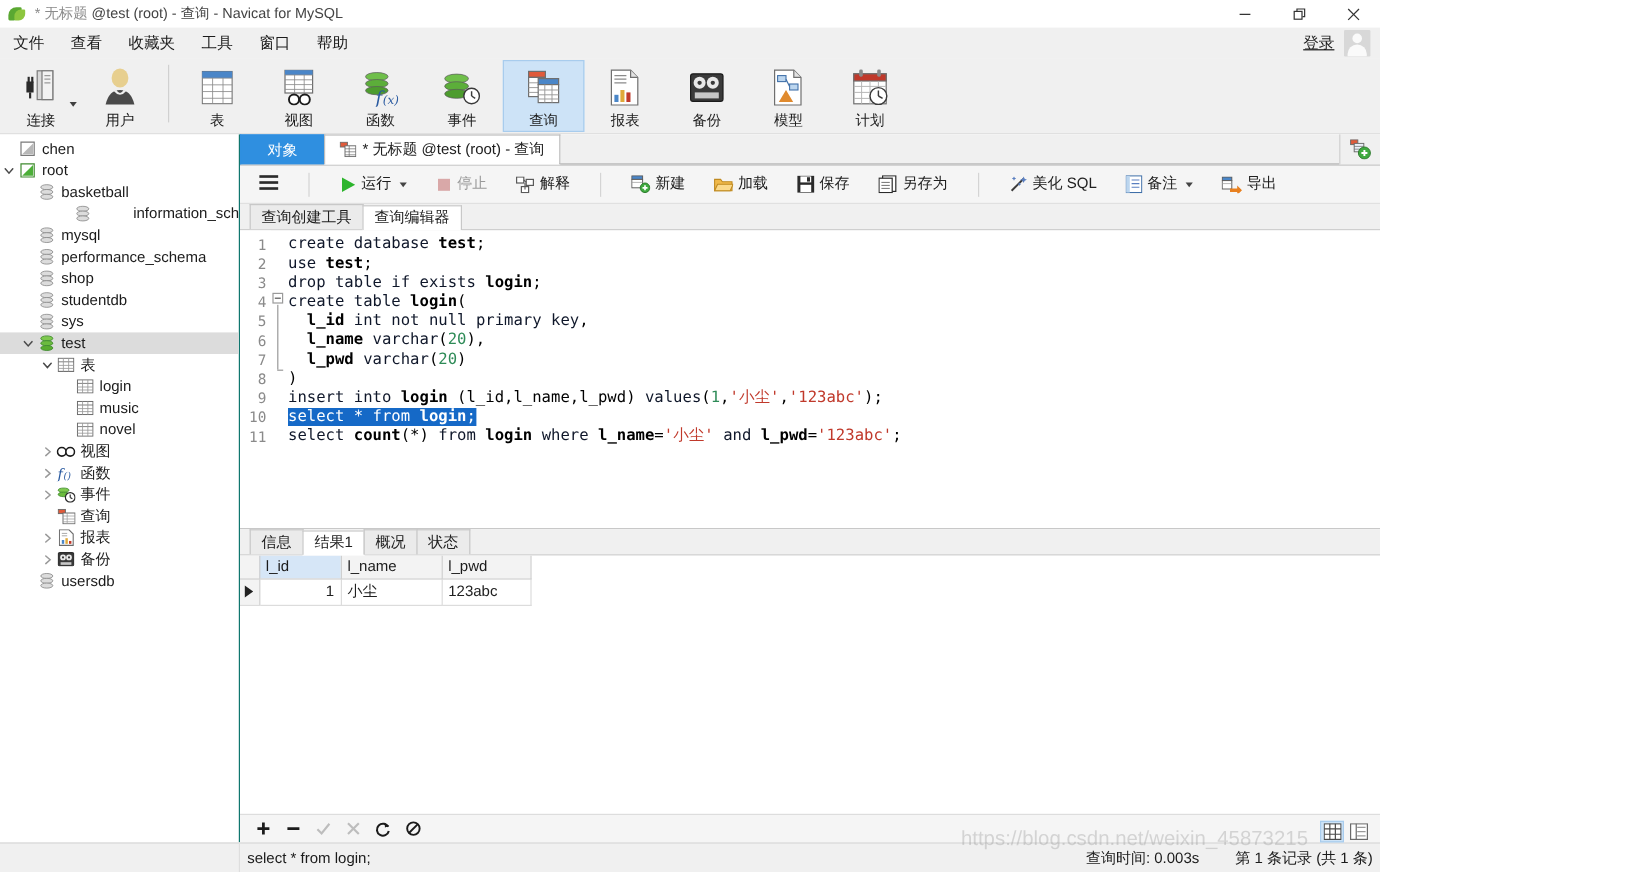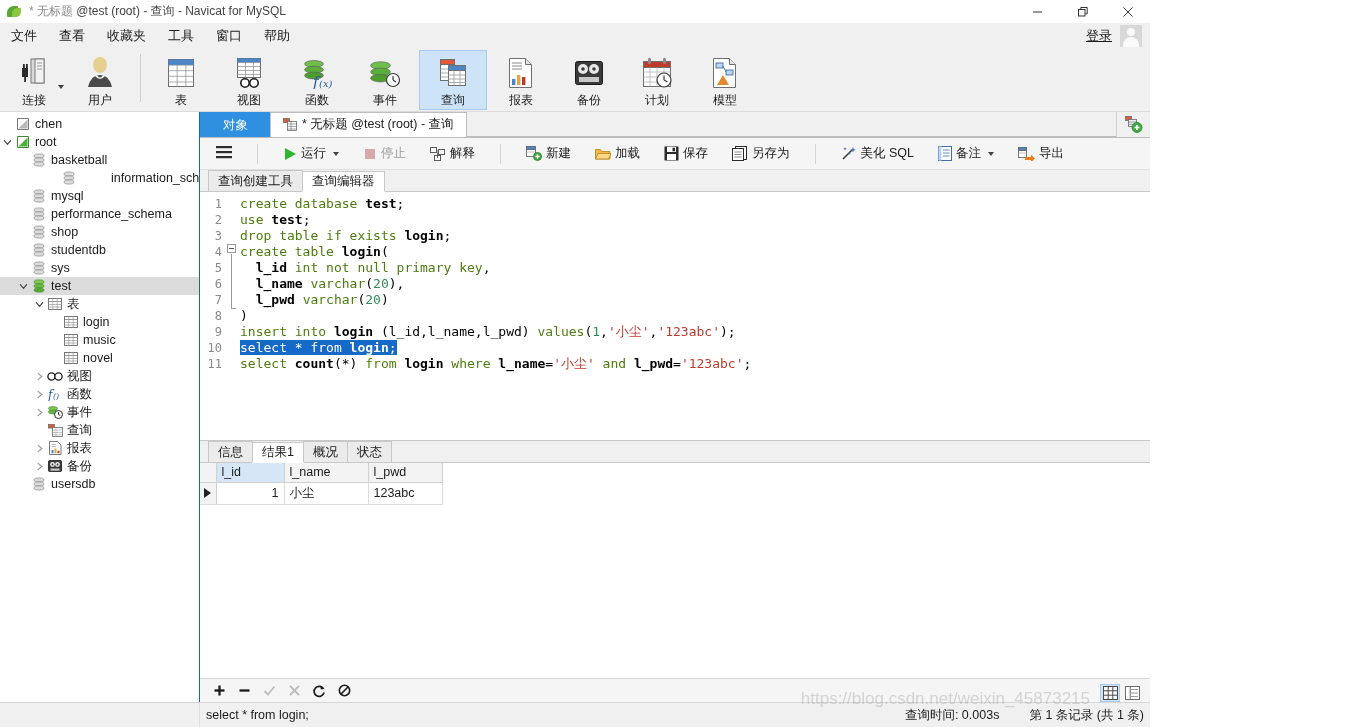--- a/index.html
+++ b/index.html
@@ -113,21 +113,21 @@
   .subtab.active { background: #ffffff; border-bottom: 1px solid #fff; margin-bottom: -1px; }
 
   
   .editor { flex: 1 1 auto; background: #ffffff; position: relative; overflow: hidden; min-height: 0; display: flex; }
   .gutter { width: 26px; flex: 0 0 26px; background: #ffffff; text-align: right; padding-top: 4px;
             font-family: "DejaVu Sans Mono", "Liberation Mono", monospace; font-size: 12px; color: #8a8a8a; }
   .fold { width: 14px; flex: 0 0 14px; position: relative; padding-top: 4px; }
   .code { flex: 1 1 auto; padding-top: 4px; font-family: "DejaVu Sans Mono", "Liberation Mono", monospace;
           font-size: 13px; line-height: 16px; white-space: pre; overflow: hidden; }
   .gutter div { line-height: 16px; padding-right: 4px; }
-  .kw  { color: #4d7c0f; }
+  .kw  { color: #0f172a; }
   .id  { color: #000; font-weight: bold; }
   .pl  { color: #000; }
   .str { color: #c0392b; }
   .num { color: #2e8b57; }
   .sel { background: #1569c7; color: #ffffff; }
   .sel .kw, .sel .id, .sel .pl { color: #ffffff; }
   .foldbox { position: absolute; left: 1px; width: 9px; height: 9px; border: 1px solid #9a9a9a; background: #fff; }
   .foldbox::before { content: ""; position: absolute; left: 1px; top: 3px; width: 5px; height: 1px; background: #555; }
   .foldline { position: absolute; left: 5px; width: 1px; background: #9a9a9a; }
   .foldend { position: absolute; left: 5px; width: 5px; height: 1px; background: #9a9a9a; }
@@ -345,53 +345,53 @@
           <svg width="30" height="26" viewBox="0 0 30 26">
             <rect x="1.5" y="1.5" width="27" height="23" rx="2" fill="#3a3a3a" stroke="#1b1b1b" stroke-width="1"></rect>
             <circle cx="9" cy="9" r="5" fill="#e8e8e8"></circle>
             <circle cx="9" cy="9" r="1.8" fill="#3a3a3a"></circle>
             <circle cx="20" cy="9" r="5" fill="#e8e8e8"></circle>
             <circle cx="20" cy="9" r="1.8" fill="#3a3a3a"></circle>
             <rect x="5" y="17" width="20" height="5" fill="#c8c8c8"></rect>
           </svg>
         </div>
         <div class="lbl">备份</div>
+      </div>
+      <div class="tbtn">
+        <div class="ico">
+          <svg width="28" height="32" viewBox="0 0 28 32">
+            <path d="M2.5 1.5 h16 l6 6 v23 h-22 z" fill="#fff" stroke="#6f6f6f" stroke-width="1"></path>
+            <path d="M18.5 1.5 v6 h6" fill="#e2e2e2" stroke="#6f6f6f" stroke-width="1"></path>
+            <rect x="5" y="6" width="7" height="5" fill="#bcd6ef" stroke="#3f6fa8" stroke-width="0.9"></rect>
+            <rect x="15" y="13" width="7" height="5" fill="#bcd6ef" stroke="#3f6fa8" stroke-width="0.9"></rect>
+            <line x1="12" y1="9" x2="15" y2="15" stroke="#3f6fa8" stroke-width="1"></line>
+            <path d="M6 28 l6 -10 l6 10 z" fill="#e08a2e"></path>
+          </svg>
+        </div>
+        <div class="lbl">模型</div>
       </div>
       <div class="tbtn">
         <div class="ico">
           <svg width="30" height="32" viewBox="0 0 30 32">
             <rect x="1.5" y="4.5" width="27" height="25" fill="#fff" stroke="#6f6f6f" stroke-width="1"></rect>
             <rect x="1.5" y="4.5" width="27" height="6" fill="#c0392b" stroke="#6f6f6f" stroke-width="1"></rect>
             <rect x="6" y="1" width="3" height="6" rx="1.2" fill="#8a8a8a"></rect>
             <rect x="21" y="1" width="3" height="6" rx="1.2" fill="#8a8a8a"></rect>
             <line x1="1.5" y1="15" x2="28.5" y2="15" stroke="#b5b5b5" stroke-width="0.8"></line>
             <line x1="1.5" y1="20" x2="28.5" y2="20" stroke="#b5b5b5" stroke-width="0.8"></line>
             <line x1="1.5" y1="25" x2="28.5" y2="25" stroke="#b5b5b5" stroke-width="0.8"></line>
             <line x1="8" y1="10.5" x2="8" y2="29.5" stroke="#b5b5b5" stroke-width="0.8"></line>
             <line x1="15" y1="10.5" x2="15" y2="29.5" stroke="#b5b5b5" stroke-width="0.8"></line>
             <line x1="22" y1="10.5" x2="22" y2="29.5" stroke="#b5b5b5" stroke-width="0.8"></line>
             <circle cx="22" cy="23" r="7" fill="#fff" stroke="#3a3a3a" stroke-width="1.2"></circle>
             <line x1="22" y1="23" x2="22" y2="18.5" stroke="#3a3a3a" stroke-width="1.2"></line>
             <line x1="22" y1="23" x2="25.5" y2="25" stroke="#3a3a3a" stroke-width="1.2"></line>
           </svg>
         </div>
         <div class="lbl">计划</div>
-      </div>
-      <div class="tbtn">
-        <div class="ico">
-          <svg width="28" height="32" viewBox="0 0 28 32">
-            <path d="M2.5 1.5 h16 l6 6 v23 h-22 z" fill="#fff" stroke="#6f6f6f" stroke-width="1"></path>
-            <path d="M18.5 1.5 v6 h6" fill="#e2e2e2" stroke="#6f6f6f" stroke-width="1"></path>
-            <rect x="5" y="6" width="7" height="5" fill="#bcd6ef" stroke="#3f6fa8" stroke-width="0.9"></rect>
-            <rect x="15" y="13" width="7" height="5" fill="#bcd6ef" stroke="#3f6fa8" stroke-width="0.9"></rect>
-            <line x1="12" y1="9" x2="15" y2="15" stroke="#3f6fa8" stroke-width="1"></line>
-            <path d="M6 28 l6 -10 l6 10 z" fill="#e08a2e"></path>
-          </svg>
-        </div>
-        <div class="lbl">模型</div>
       </div>
     </div>
 
   <div class="body">
 
     <div class="sidebar" id="sidebar">
         <div class="tree-row" style="padding-left: 0px;">
           <span class="twisty"></span>
           <span class="tico">
             <svg width="14" height="14" viewBox="0 0 14 14">

